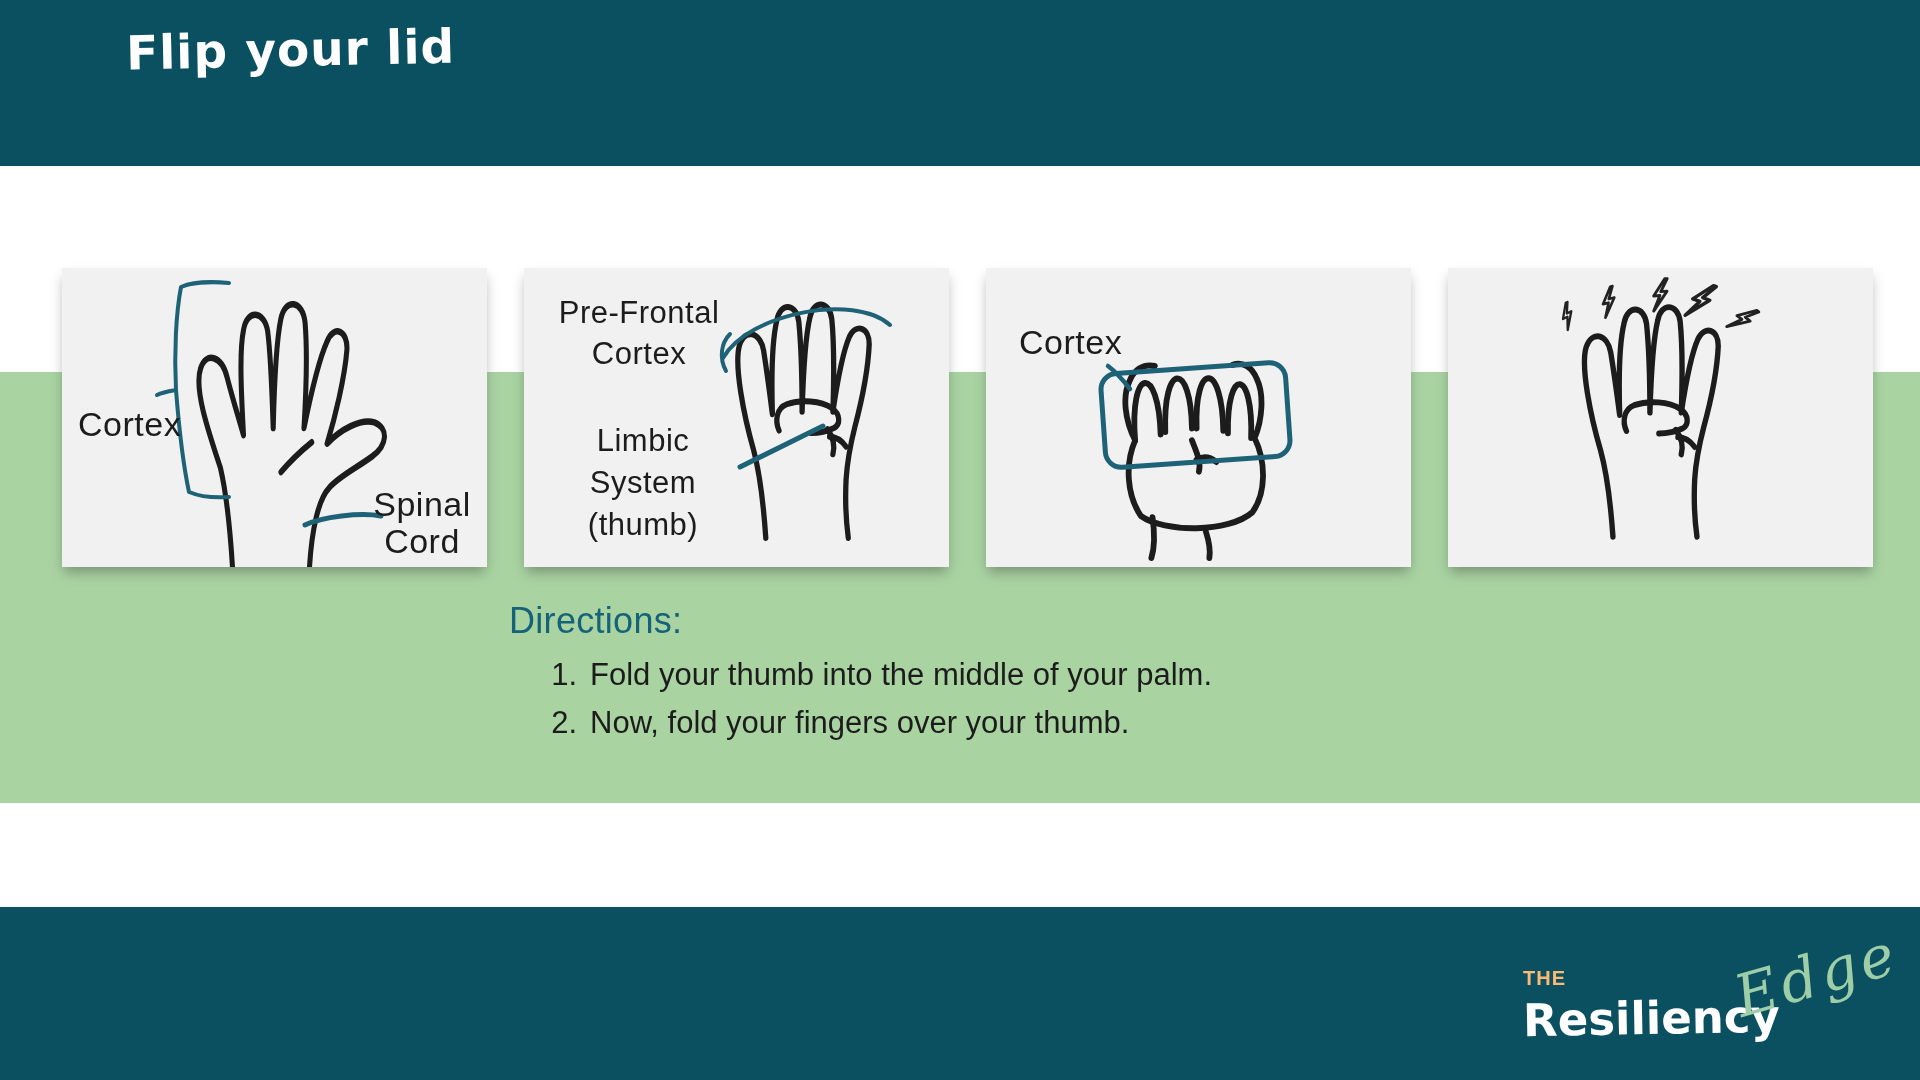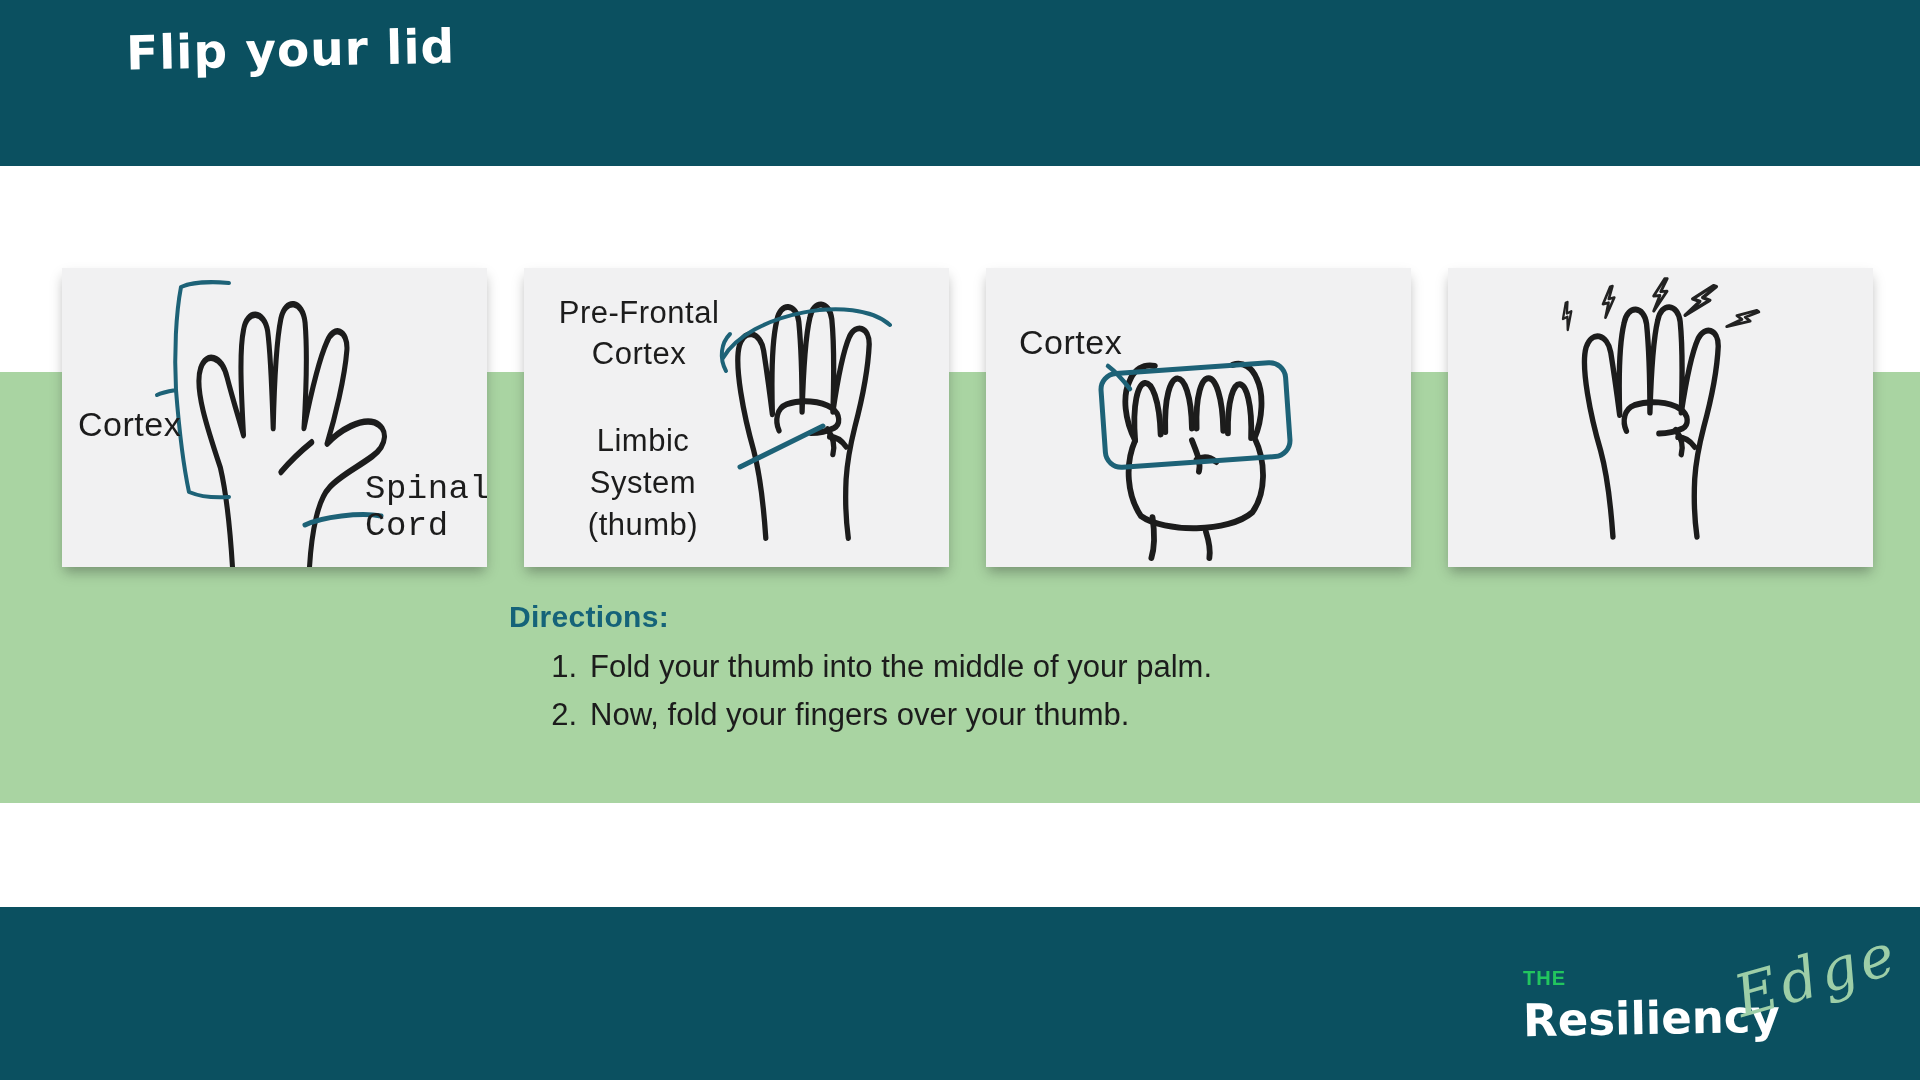--- a/index.html
+++ b/index.html
@@ -28,35 +28,35 @@
   .cards{position:absolute;left:62px;top:268px;width:1812px;height:299px;display:flex;gap:37px;}
   .card{position:relative;width:425px;height:299px;background:var(--card-bg);
     box-shadow:0 7px 12px -2px rgba(30,30,30,.35);overflow:hidden;flex:0 0 auto;}
   .card svg{position:absolute;left:0;top:0;}
   .hand{fill:none;stroke:var(--ink);stroke-linecap:round;stroke-linejoin:round;}
   .teal{fill:none;stroke:var(--annotation-teal);stroke-linecap:round;stroke-linejoin:round;}
   .bolt{fill:none;stroke:#222;stroke-width:2.3;stroke-linejoin:round;}
 
   .card-label{position:absolute;color:var(--ink);font-size:34px;line-height:37px;letter-spacing:.5px;}
   .lbl-brain{left:16px;top:138px;}
-  .lbl-spinal{left:303px;top:203px;width:114px;font-family:Liberation Mono, monospace;}
+  .lbl-spinal{left:303px;top:218px;width:114px;text-align:center;}
   .lbl-prefrontal{left:8px;top:24px;width:214px;text-align:center;font-size:31px;line-height:41px;}
   .lbl-limbic{left:46px;top:152px;width:146px;text-align:center;font-size:31px;line-height:42px;}
   .lbl-cortex{left:33px;top:56px;}
 
   .directions{position:absolute;left:509px;top:600px;}
-  .directions-heading{font-size:30px;font-weight:700;color:var(--directions-teal);letter-spacing:.3px;}
+  .directions-heading{font-size:36px;font-weight:400;color:var(--directions-teal);letter-spacing:.3px;}
   .steps{margin-top:15px;margin-left:36px;display:flex;flex-direction:column;gap:12px;}
   .step{display:flex;gap:13px;font-size:31px;color:var(--ink);line-height:36px;}
   .step-num{width:32px;text-align:right;flex:0 0 auto;}
 
   .band-footer{position:absolute;left:0;top:907px;width:1920px;height:173px;background:var(--header-bg);}
   .copyright{position:absolute;left:92px;top:110px;font-size:25px;color:var(--text-light);letter-spacing:.3px;}
   .logo{position:absolute;left:1523px;top:60px;width:360px;height:110px;}
-  .logo-the{font-size:20px;font-weight:700;color:#22c55e;letter-spacing:1px;}
+  .logo-the{font-size:20px;font-weight:700;color:#fdba74;letter-spacing:1px;}
   .logo-resiliency{font-size:45px;font-weight:700;color:#ffffff;margin-top:1px;
     font-family:"DejaVu Sans",sans-serif;letter-spacing:0px;transform:rotate(-1deg);}
   .logo-edge{position:absolute;left:210px;top:-26px;font-family:"DejaVu Serif",serif;
     font-style:italic;font-size:58px;font-weight:400;color:var(--logo-script-green);
     transform:rotate(-16deg);letter-spacing:4px;}
 </style>
 </head>
 <body>
 
 <div>

